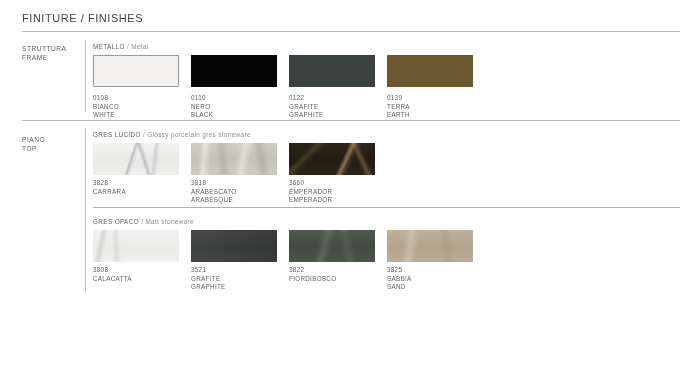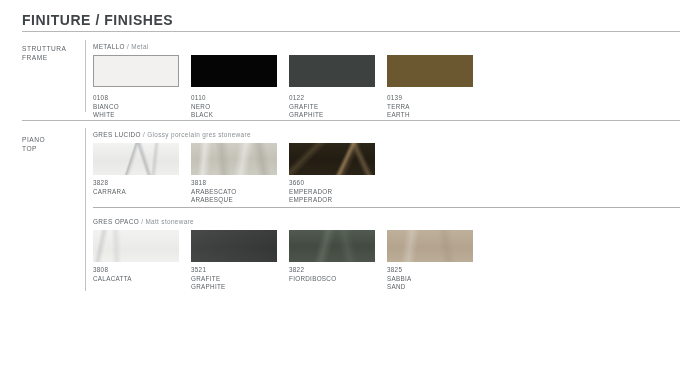--- a/index.html
+++ b/index.html
@@ -18,22 +18,22 @@
     width: 699px;
     height: 380px;
     background: #ffffff;
   }
 
   
   .page-title {
     position: absolute;
     left: 22px;
     top: 12px;
-    font-size: 14px;
-    font-weight: bold;
+    font-size: 11px;
+    font-weight: normal;
     letter-spacing: 0.55px;
     color: #3f4447;
     white-space: nowrap;
   }
 
   
   .rule-main {
     position: absolute;
     left: 22px;
     width: 658px;

